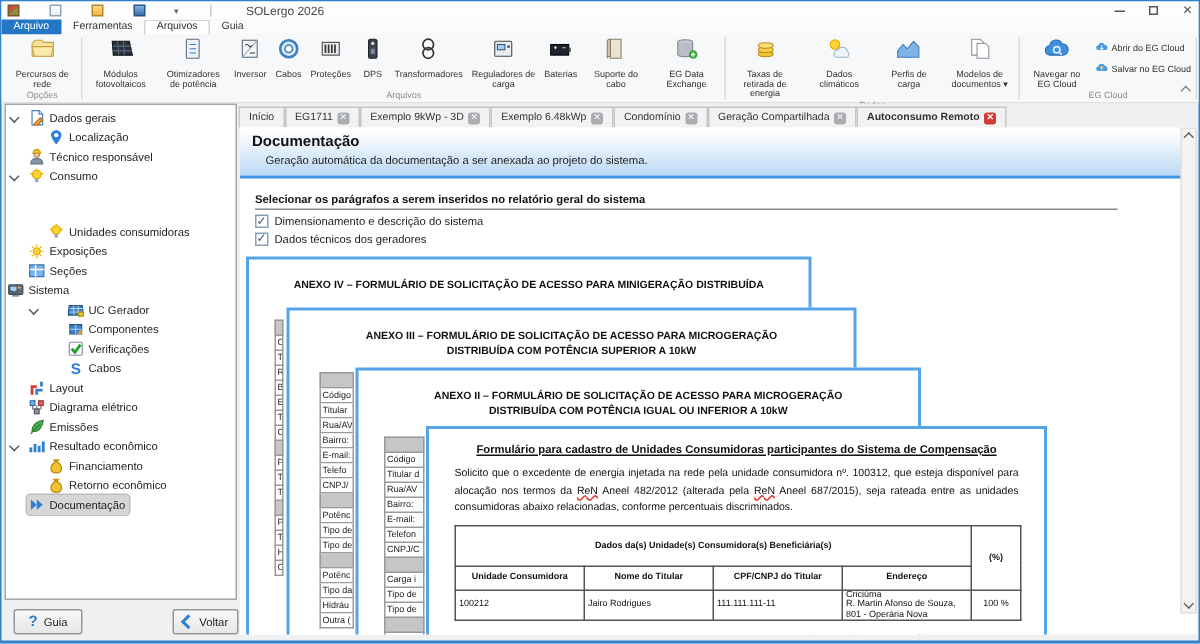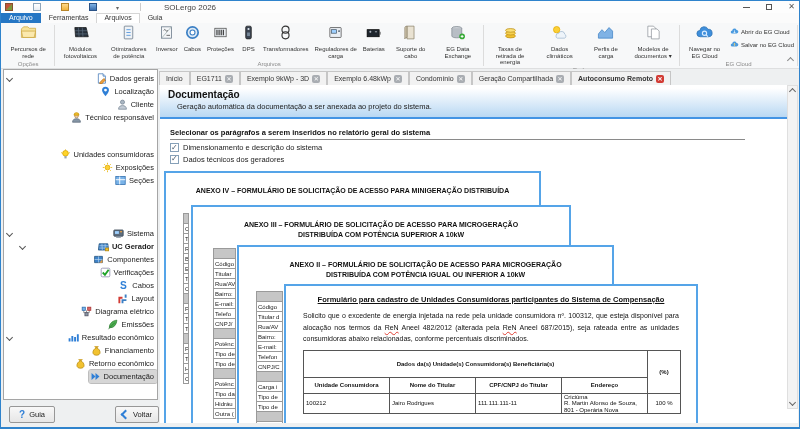--- a/index.html
+++ b/index.html
@@ -44,21 +44,21 @@
 
   
   .doctabs{position:absolute;left:158px;right:1px;top:68px;height:16px;display:flex;align-items:flex-end;font-size:7px;background:#eef0f1;overflow:hidden;}
   .dtab{display:flex;align-items:center;gap:3px;padding:0 6px;height:14px;background:#f2f2f2;border:1px solid #c6c6c6;border-bottom:none;color:#333;white-space:nowrap;box-sizing:border-box;}
   .dtab.active{font-weight:bold;}
   .tclose{width:8px;height:8px;border-radius:2px;background:#a9adb2;color:#fff;font-size:6px;line-height:8px;text-align:center;}
   .tclose.red{background:#d23b34;}
 
   
   .sidebar{position:absolute;left:2px;top:68px;width:155px;height:331px;background:#fff;border:1px solid #a5a5a5;box-sizing:border-box;overflow:hidden;padding-top:2px;}
-  .titem{height:13px;display:flex;align-items:center;font-size:7.5px;color:#222;position:relative;white-space:nowrap;justify-content:flex-end;}
+  .titem{height:13px;display:flex;align-items:center;font-size:7.5px;color:#222;position:relative;white-space:nowrap;}
   .exp{position:absolute;width:4px;height:4px;border-right:1.2px solid #555;border-bottom:1.2px solid #555;transform:rotate(45deg);top:4px;}
   .twrap{display:flex;align-items:center;padding:0 3px 0 1px;height:13px;}
   .titem.sel .twrap{background:#d6d6d6;outline:1px solid #bdbdbd;border-radius:2px;}
   .ticon{display:inline-flex;margin-right:3px;}
   .ticon svg{width:11px;height:11px;}
   .sbtn{position:absolute;height:17px;background:linear-gradient(#f8f8f8,#e6e6e6);border:1px solid #979797;border-radius:2px;display:flex;align-items:center;justify-content:center;gap:4px;font-size:7.5px;color:#222;box-sizing:border-box;}
   .btn-guia{left:8px;top:405px;width:46px;}
   .btn-voltar{left:114px;top:405px;width:44px;}
   .qmark{color:#2f7fd6;font-weight:bold;font-size:10px;}
   .lchev{width:5px;height:5px;border-left:2px solid #2f7fd6;border-bottom:2px solid #2f7fd6;transform:rotate(45deg);}
@@ -356,48 +356,50 @@
               <circle cx="7" cy="5.2" r="1.8" fill="#fff"></circle>
             </svg>
           </span>
           <span class="tlabel">Localização</span>
         </span>
       </div>
       <div class="titem" style="padding-left: 14px;">
         <span class="twrap">
           <span class="ticon">
             <svg viewBox="0 0 14 14">
-              <circle cx="7" cy="4" r="2.6" fill="#aab6c2" stroke="#7d8b99"></circle>
-              <path d="M2 13c0-3.3 2.2-4.6 5-4.6s5 1.3 5 4.6z" fill="#c3ccd6" stroke="#7d8b99"></path>
-            </svg>
-          </span>
-          <span class="tlabel">Cliente</span>
-        </span>
-      </div>
-      <div class="titem" style="padding-left: 14px;">
-        <span class="twrap">
-          <span class="ticon">
-            <svg viewBox="0 0 14 14">
               <circle cx="7" cy="5" r="2.4" fill="#edc9a3" stroke="#b08d62"></circle>
               <path d="M3.8 4a3.2 3.2 0 016.4 0z" fill="#f2c230" stroke="#c9940a"></path>
               <path d="M2 13c0-3.2 2.2-4.5 5-4.5s5 1.3 5 4.5z" fill="#8696a6" stroke="#5f6f7f"></path>
             </svg>
           </span>
           <span class="tlabel">Técnico responsável</span>
         </span>
       </div>
-      <div class="titem" style="padding-left: 27px; margin-top: 24px;">
+      <div class="titem" style="padding-left: 14px;">
+        <span class="exp" style="left: 3px;"></span>
         <span class="twrap">
           <span class="ticon">
             <svg viewBox="0 0 14 14">
               <circle cx="7" cy="5.5" r="3.6" fill="#ffd42a" stroke="#d9a404"></circle>
               <path d="M3 5.5L1.5 4.5M11 5.5l1.5-1M7 1.8V.5" stroke="#d9a404"></path>
               <rect x="5.6" y="9" width="2.8" height="3" fill="#9aa5b0"></rect>
             </svg>
           </span>
+          <span class="tlabel">Consumo</span>
+        </span>
+      </div>
+      <div class="titem" style="padding-left: 27px; margin-top: 24px;">
+        <span class="twrap">
+          <span class="ticon">
+            <svg viewBox="0 0 14 14">
+              <circle cx="7" cy="5.5" r="3.6" fill="#ffd42a" stroke="#d9a404"></circle>
+              <path d="M3 5.5L1.5 4.5M11 5.5l1.5-1M7 1.8V.5" stroke="#d9a404"></path>
+              <rect x="5.6" y="9" width="2.8" height="3" fill="#9aa5b0"></rect>
+            </svg>
+          </span>
           <span class="tlabel">Unidades consumidoras</span>
         </span>
       </div>
       <div class="titem" style="padding-left: 14px;">
         <span class="twrap">
           <span class="ticon">
             <svg viewBox="0 0 14 14">
               <circle cx="7" cy="7" r="3" fill="#fcd036" stroke="#e0a800"></circle>
               <path d="M7 1v2M7 11v2M1 7h2M11 7h2M2.8 2.8l1.4 1.4M9.8 9.8l1.4 1.4M11.2 2.8L9.8 4.2M4.2 9.8l-1.4 1.4" stroke="#e8b200"></path>
             </svg>
@@ -409,35 +411,35 @@
         <span class="twrap">
           <span class="ticon">
             <svg viewBox="0 0 14 14">
               <rect x="1" y="2" width="12" height="10" fill="#7ab3e8" stroke="#2f6fb0"></rect>
               <path d="M1 6h12M6 2v10" stroke="#fff" stroke-width="1.2"></path>
             </svg>
           </span>
           <span class="tlabel">Seções</span>
         </span>
       </div>
-      <div class="titem" style="padding-left: 14px; margin-top: 40px;">
+      <div class="titem" style="">
         <span class="exp" style="left: 3px;"></span>
         <span class="twrap">
           <span class="ticon">
             <svg viewBox="0 0 14 14">
               <rect x="1" y="2.5" width="12" height="8" rx="1" fill="#5d6d7e" stroke="#3c4a58"></rect>
               <rect x="2.5" y="4" width="5" height="3.5" fill="#9fd1ff"></rect>
               <rect x="9" y="4" width="2.5" height="1.5" fill="#f2a13c"></rect>
               <rect x="4" y="11" width="6" height="1.5" fill="#8a97a5"></rect>
             </svg>
           </span>
           <span class="tlabel">Sistema</span>
         </span>
       </div>
-      <div class="titem" style="padding-left: 11px; font-weight: bold;">
+      <div class="titem" style="padding-left: 40px;">
         <span class="exp" style="left: 16px;"></span>
         <span class="twrap">
           <span class="ticon">
             <svg viewBox="0 0 14 14">
               <path d="M1.5 3.5h11l1 8h-13z" fill="#3f83c9" stroke="#26557f"></path>
               <path d="M5 3.5l.5 8M9 3.5l.3 8M1.8 6h11.4M1.6 9h11.8" stroke="#bcd8f0" stroke-width=".8"></path>
               <rect x="9.5" y="9" width="4" height="3.5" fill="#f2c230" stroke="#b98c12"></rect>
             </svg>
           </span>
           <span class="tlabel">UC Gerador</span>

